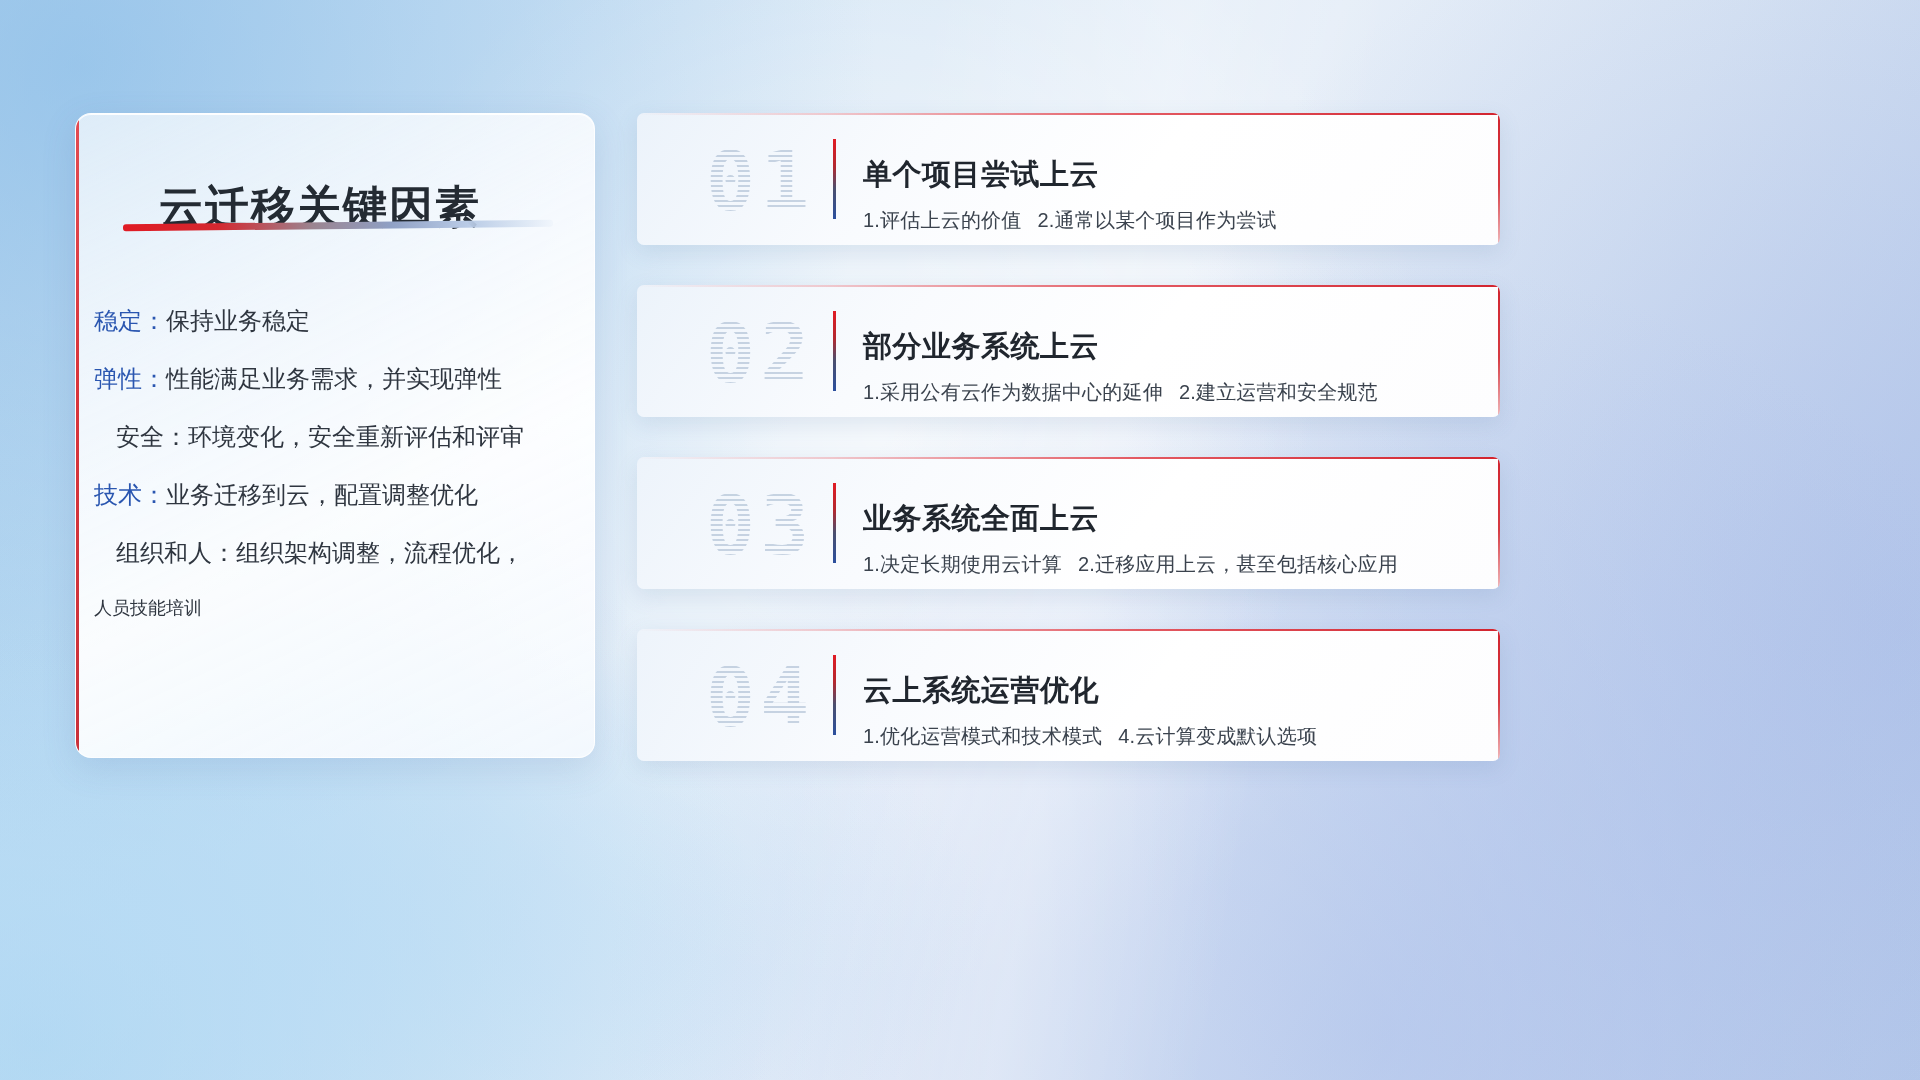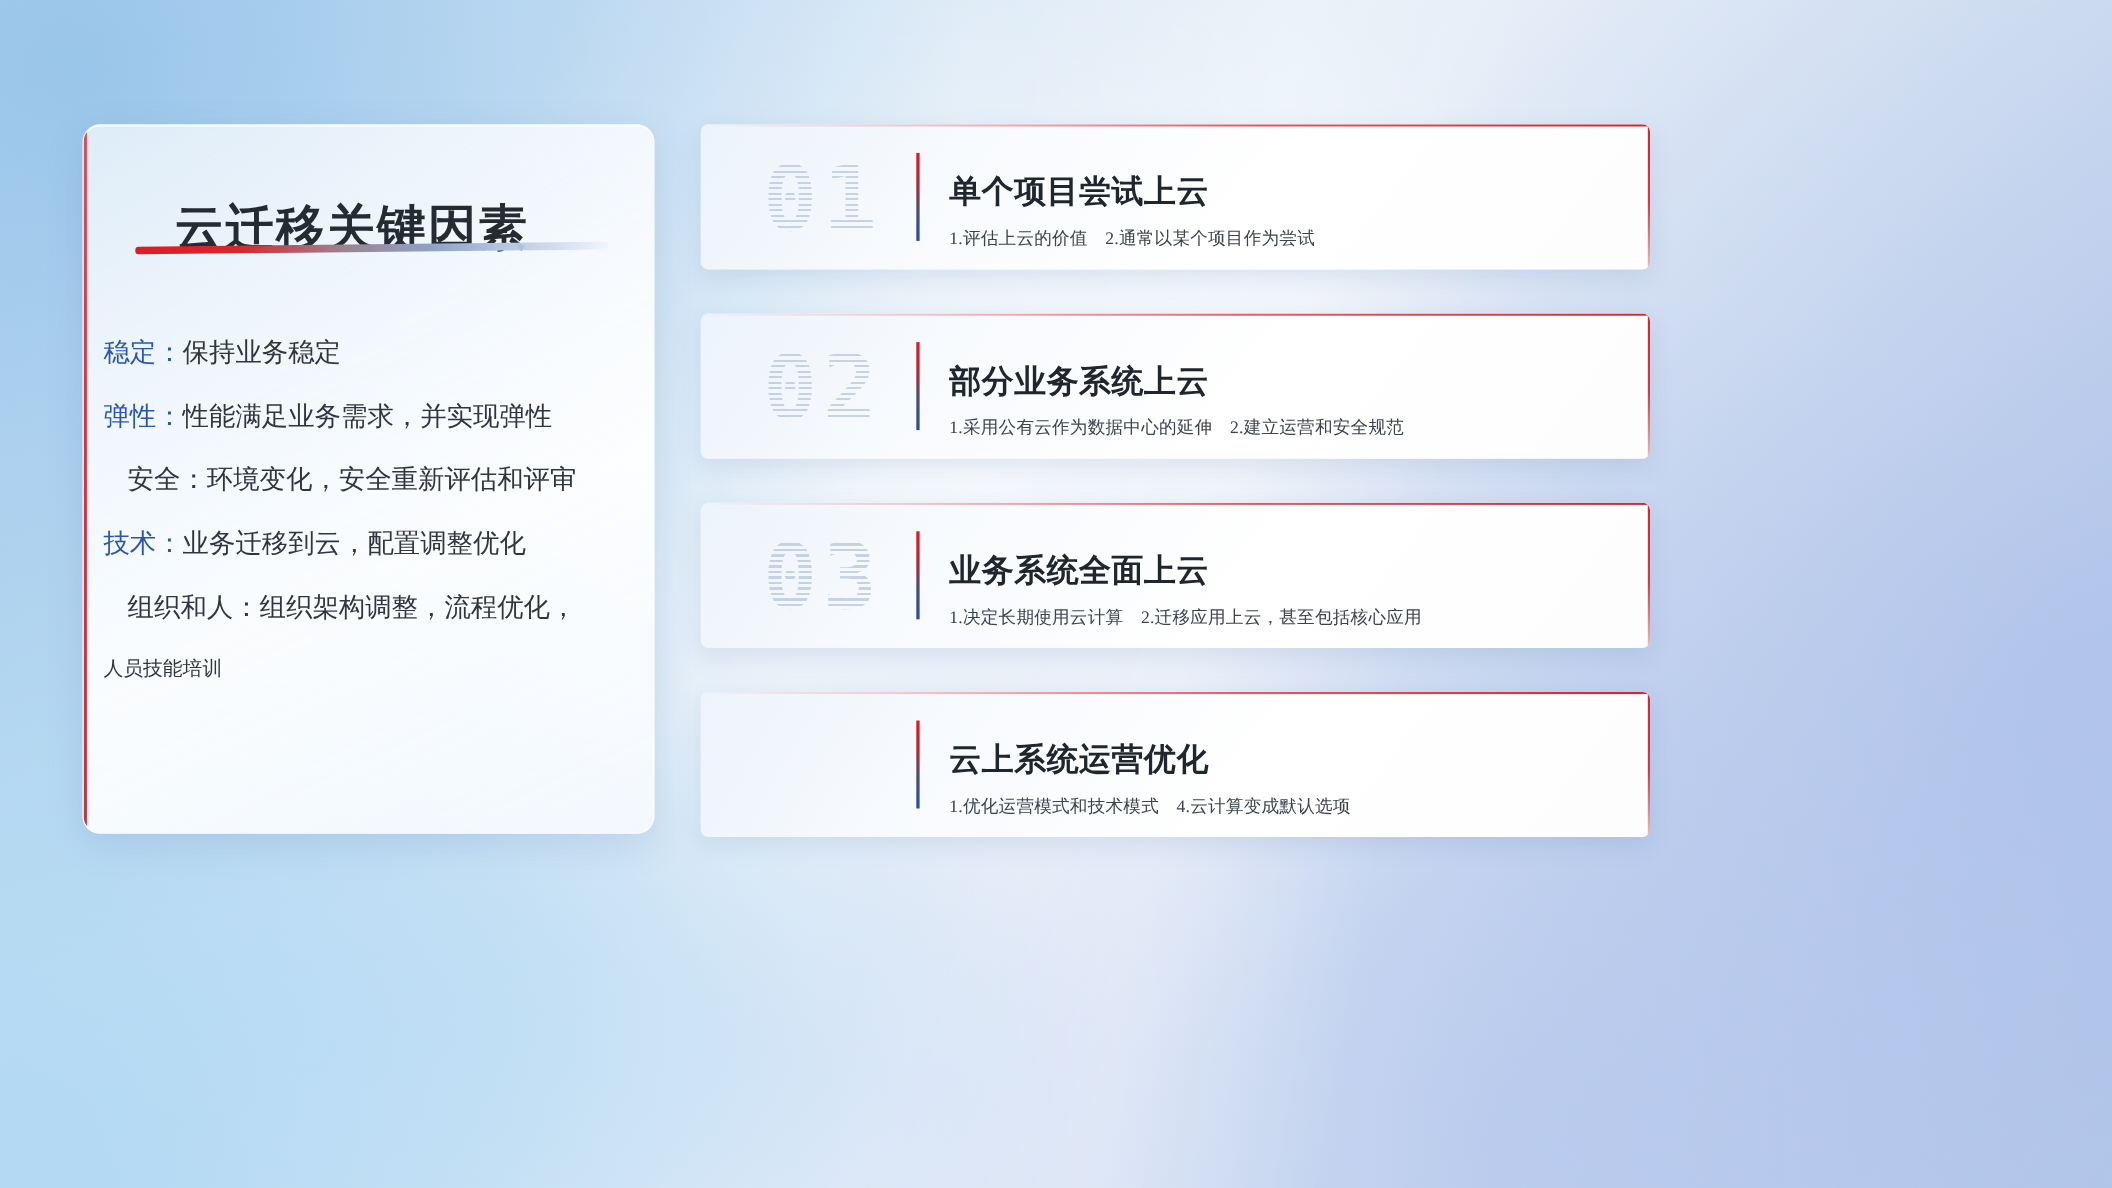--- a/index.html
+++ b/index.html
@@ -62,34 +62,34 @@
     position:relative;height:132px;margin-bottom:40px;border-radius:7px;
     background:linear-gradient(128deg, rgba(238,244,251,0.92) 0%, rgba(249,251,254,0.96) 30%, #ffffff 58%, #fdfdfe 100%);
     box-shadow:0 7px 22px rgba(70,105,155,0.13);
     overflow:hidden;
   }
   .card-topline{position:absolute;left:0;top:0;height:2px;width:100%;
     background:linear-gradient(90deg, rgba(230,120,125,0) 0%, rgba(228,110,118,0.35) 22%, rgba(222,60,70,0.85) 58%, #d2242f 100%);}
   .card-rightline{position:absolute;right:0;top:0;bottom:0;width:2px;
     background:linear-gradient(180deg,#d2242f 0%,#d63a42 55%,rgba(214,58,66,0.35) 100%);}
   .card-num{
-    position:absolute;left:16px;top:12px;width:190px;height:112px;
+    position:absolute;left:28px;top:12px;width:190px;height:112px;
     font-size:82px;font-weight:bold;letter-spacing:5px;
     font-family:"DejaVu Sans Mono","Liberation Mono",monospace;
     color:#8fa6c2;opacity:0.45;
     display:flex;align-items:center;justify-content:center;
     -webkit-mask-image:repeating-linear-gradient(180deg, #000 0px, #000 2px, transparent 2px, transparent 5px);
     mask-image:repeating-linear-gradient(180deg, #000 0px, #000 2px, transparent 2px, transparent 5px);
   }
   .card-accent{position:absolute;left:196px;top:26px;width:2.5px;height:80px;
     background:linear-gradient(180deg,#e11b24 0%,#b4282f 34%,#4b4f6e 62%,#2b4f9e 100%);}
   .card-body{position:absolute;left:226px;top:22px;right:30px;margin-top:20px;}
   .card-title{font-size:29px;font-weight:bold;color:#20262e;letter-spacing:0.5px;
     font-family:"DejaVu Sans","Liberation Sans",sans-serif;margin-bottom:12px;}
-  .card-desc{font-size:16px;color:#3b434e;letter-spacing:0.2px;white-space:nowrap;font-family:Liberation Serif, serif;}
+  .card-desc{font-size:20px;color:#3b434e;letter-spacing:0.2px;white-space:nowrap;}
   .card-desc .gap{display:inline-block;width:16px;}
 </style>
 </head>
 <body>
 
 <div id="bg">
   <div class="bg-l1"></div>
   <div class="bg-l2"></div>
   <div class="bg-l3"></div>
   <div class="bg-l4"></div>
@@ -135,19 +135,20 @@
       <div class="card-num">03</div>
       <div class="card-accent"></div>
       <div class="card-body">
         <div class="card-title">业务系统全面上云</div>
         <div class="card-desc"><span>1.决定长期使用云计算</span><span class="gap"></span><span>2.迁移应用上云，甚至包括核心应用</span></div>
       </div>
     </article>
     <article class="card">
       <div class="card-topline"></div>
       <div class="card-rightline"></div>
+      <div class="card-num">04</div>
       <div class="card-accent"></div>
       <div class="card-body">
         <div class="card-title">云上系统运营优化</div>
         <div class="card-desc"><span>1.优化运营模式和技术模式</span><span class="gap"></span><span>4.云计算变成默认选项</span></div>
       </div>
     </article>
   </section>
 
 </body></html>

